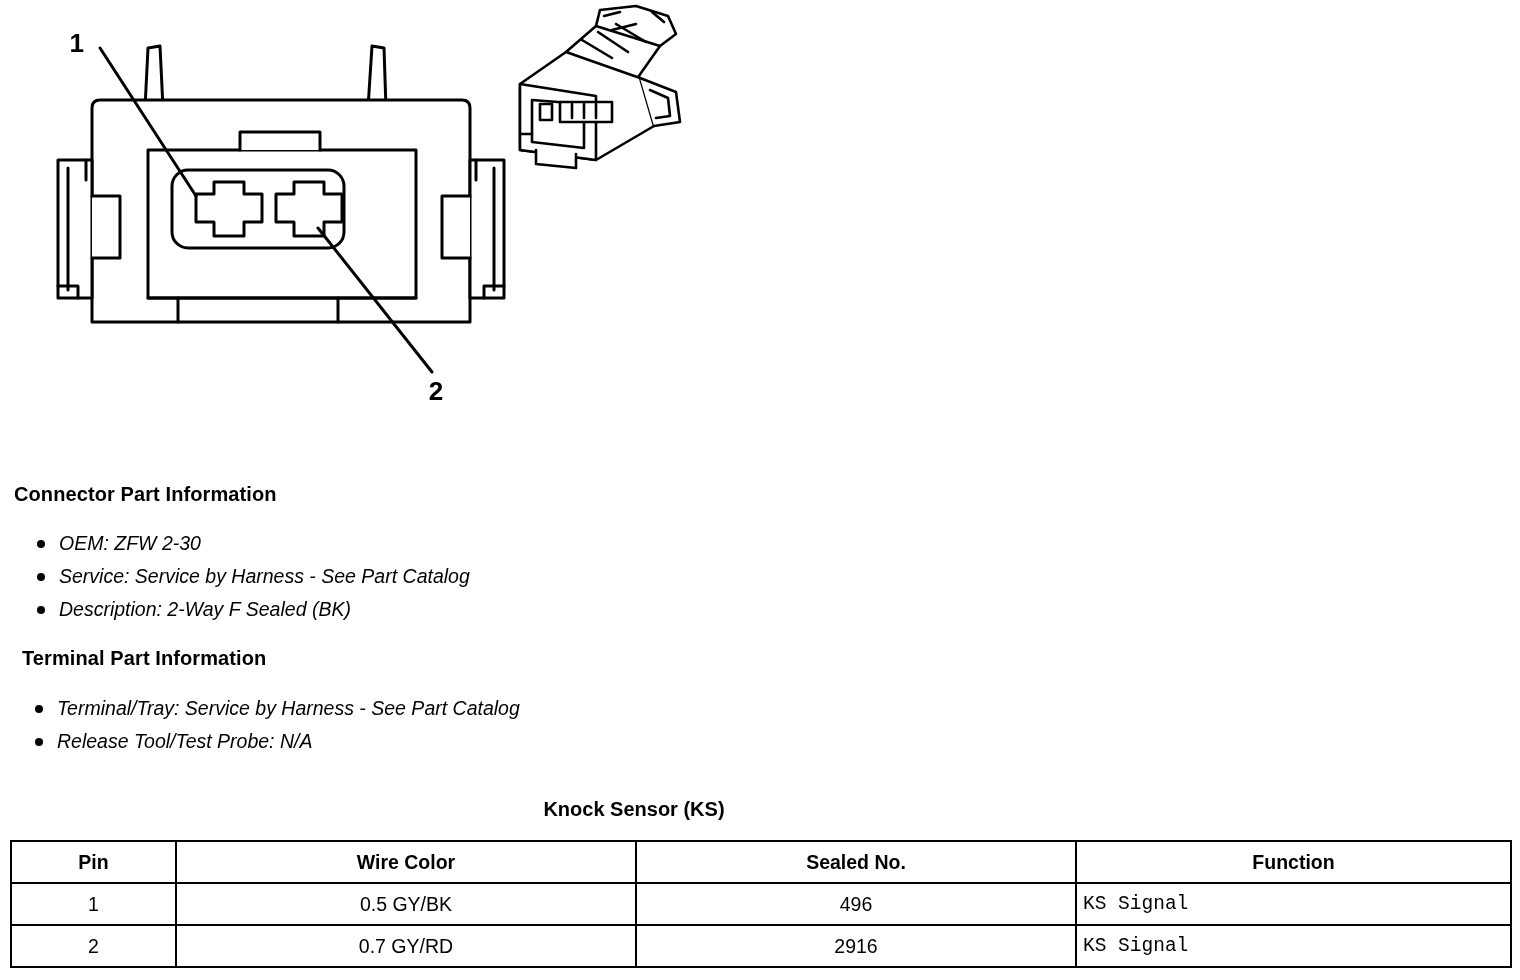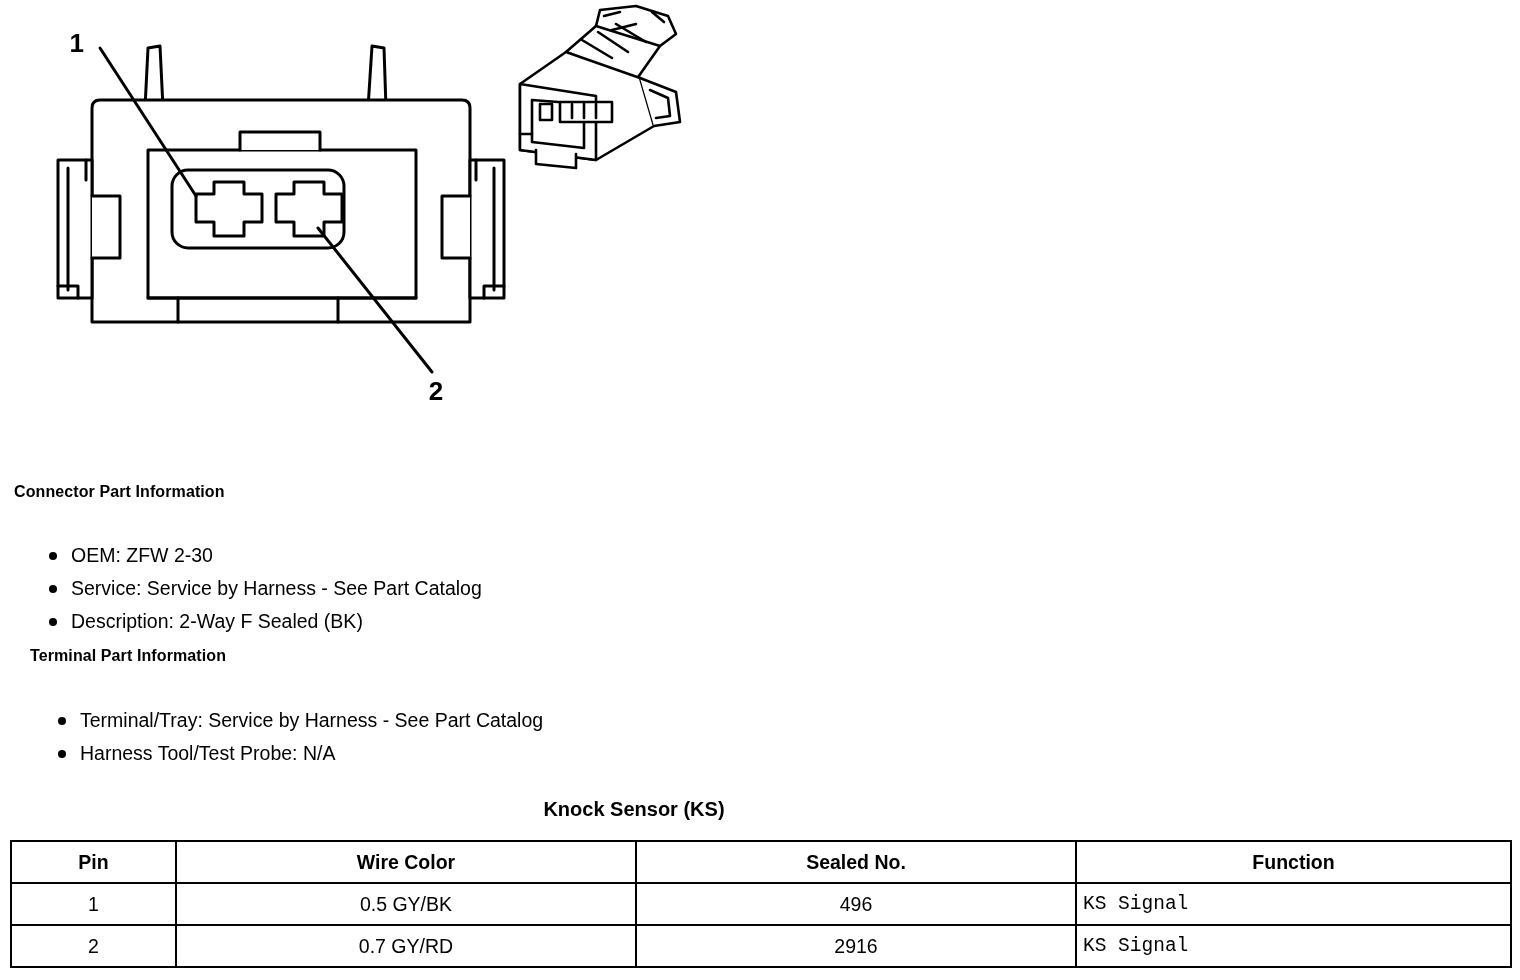--- a/index.html
+++ b/index.html
@@ -20,40 +20,41 @@
   #diagram-area {
     position: absolute;
     left: 0;
     top: 0;
     width: 1520px;
     height: 450px;
   }
 
   
   .section-title {
-    font-size: 16px;
+    font-size: 20px;
     font-weight: bold;
     letter-spacing: 0.1px;
   }
   #connector-part-title {
     position: absolute;
     left: 14px;
     top: 483px;
   }
   #terminal-part-title {
     position: absolute;
-    left: 30px;
+    left: 22px;
     top: 647px;
   }
 
   ul.bullet-list {
     list-style: none;
-    margin: 16px;
+    margin: 4px;
     padding: 0;
     position: absolute;
+    font-style: italic;
   }
   ul.bullet-list li {
     position: relative;
     font-size: 19.5px;
     line-height: 33px;
     padding-left: 30px;
     white-space: nowrap;
   }
   ul.bullet-list li::before {
     content: "";
@@ -63,21 +64,21 @@
     width: 8px;
     height: 8px;
     background: #000;
     border-radius: 50%;
   }
   #connector-part-list {
     left: 25px;
     top: 523px;
   }
   #terminal-part-list {
-    left: 34px;
+    left: 23px;
     top: 688px;
   }
 
   
   #table-caption {
     position: absolute;
     left: 0;
     top: 798px;
     width: 1268px;
     text-align: center;
@@ -198,21 +199,21 @@
 <ul class="bullet-list" id="connector-part-list">
   <li>OEM: ZFW 2-30</li>
   <li>Service: Service by Harness - See Part Catalog</li>
   <li>Description: 2-Way F Sealed (BK)</li>
 </ul>
 
 <div class="section-title" id="terminal-part-title">Terminal Part Information</div>
 
 <ul class="bullet-list" id="terminal-part-list">
   <li>Terminal/Tray: Service by Harness - See Part Catalog</li>
-  <li>Harness Tool/Test Probe: N/A</li>
+  <li>Release Tool/Test Probe: N/A</li>
 </ul>
 
 <div id="table-caption">Knock Sensor (KS)</div>
 
 <table id="pin-table">
   <colgroup>
     <col class="c-pin">
       <col class="c-wire">
       <col class="c-circuit">
       <col class="c-function">

